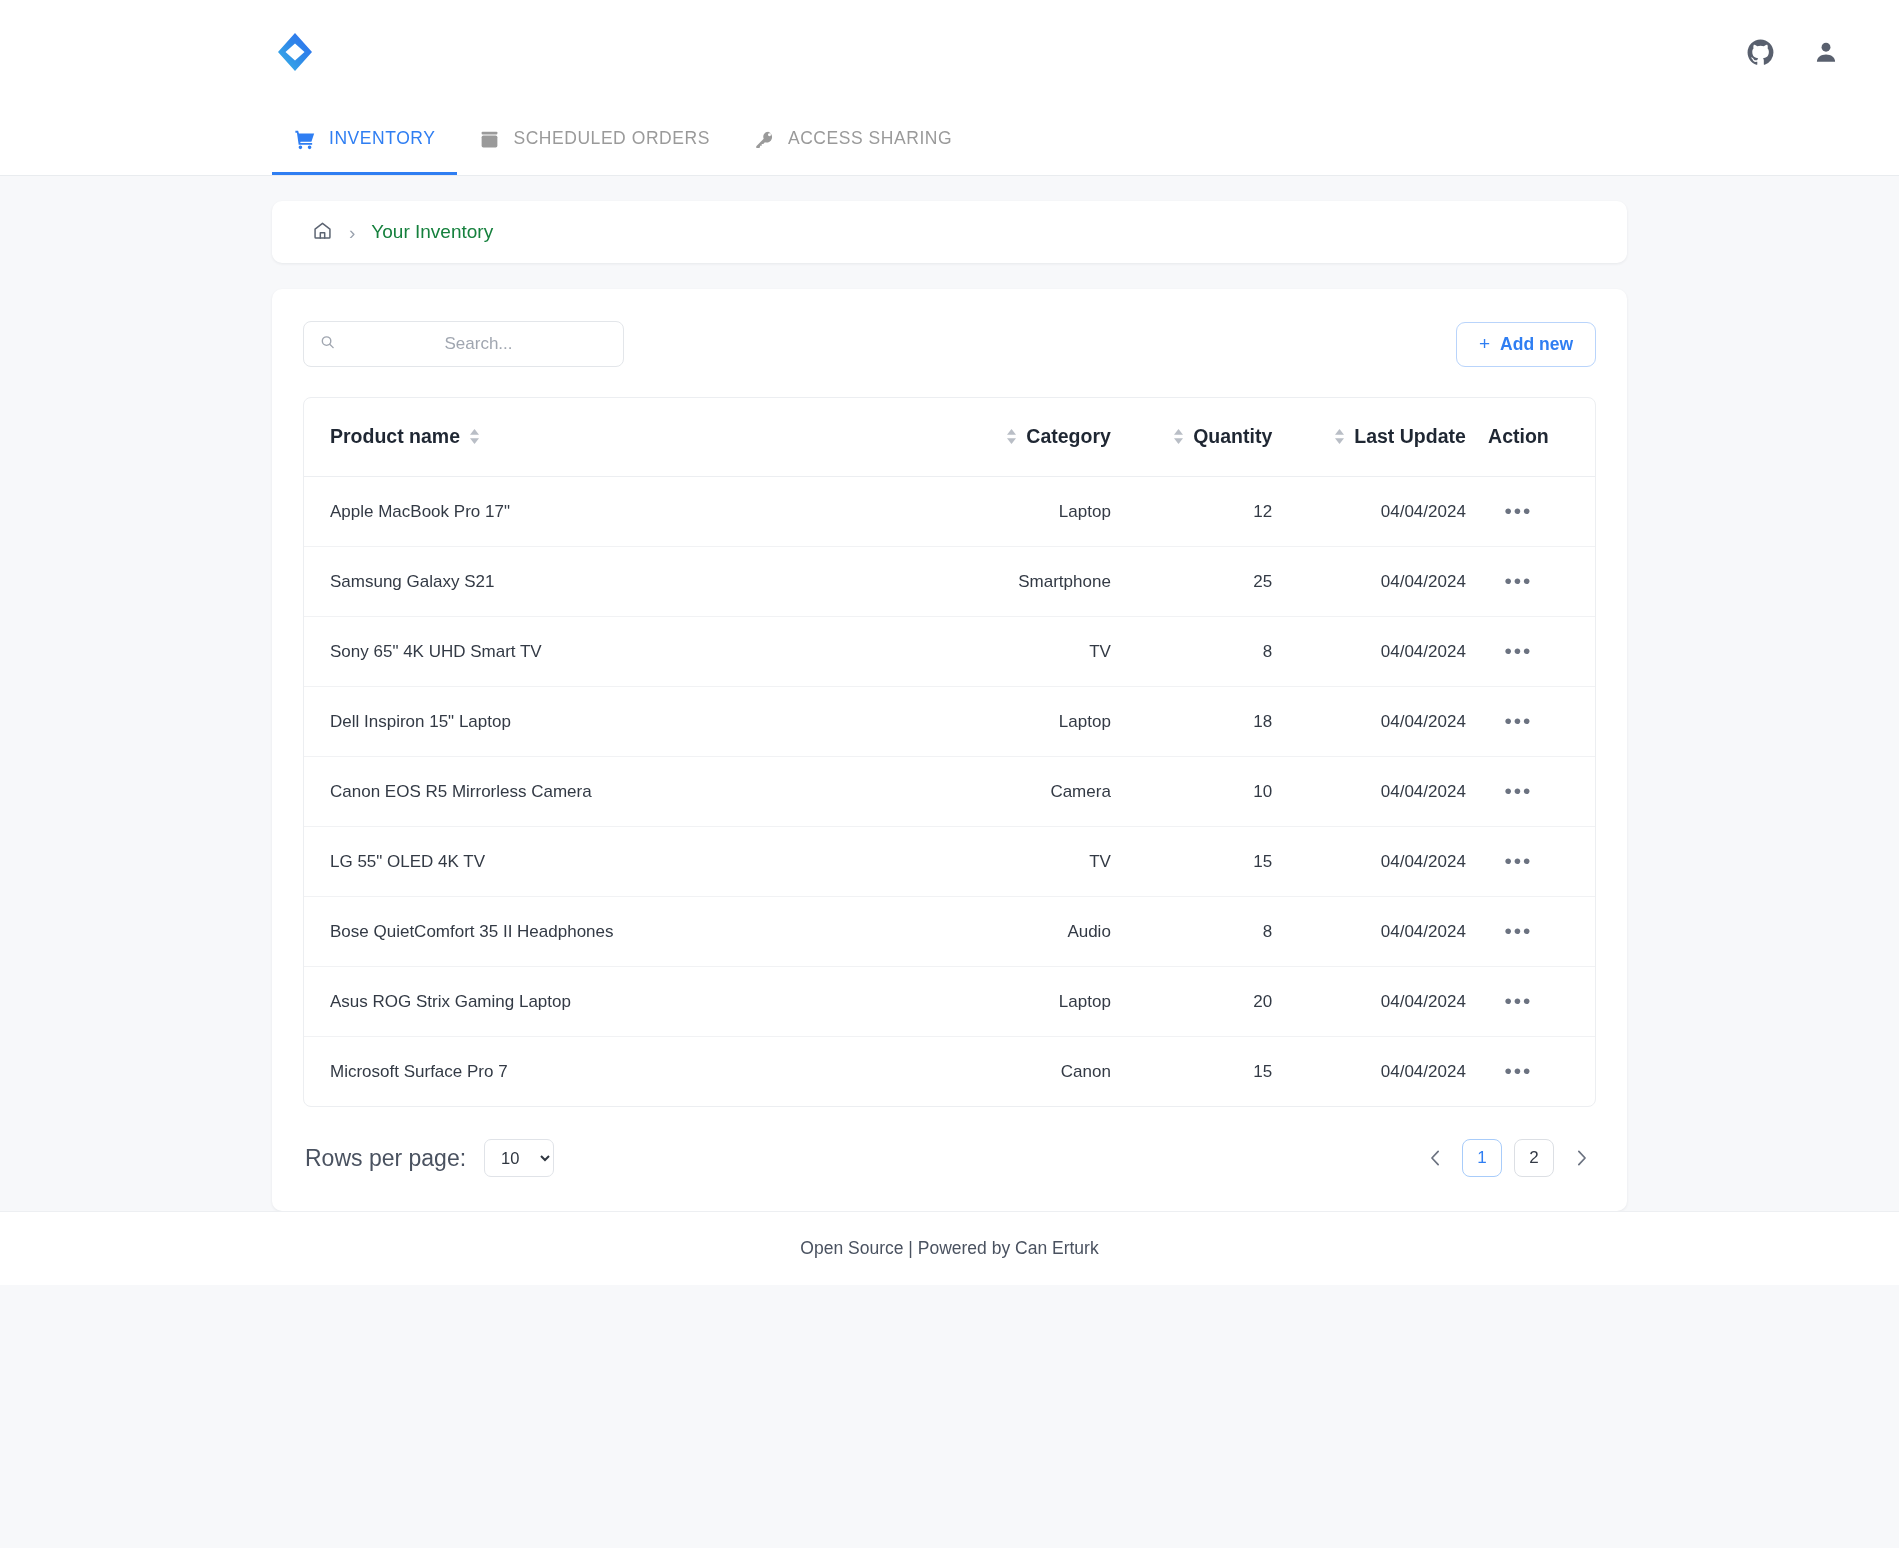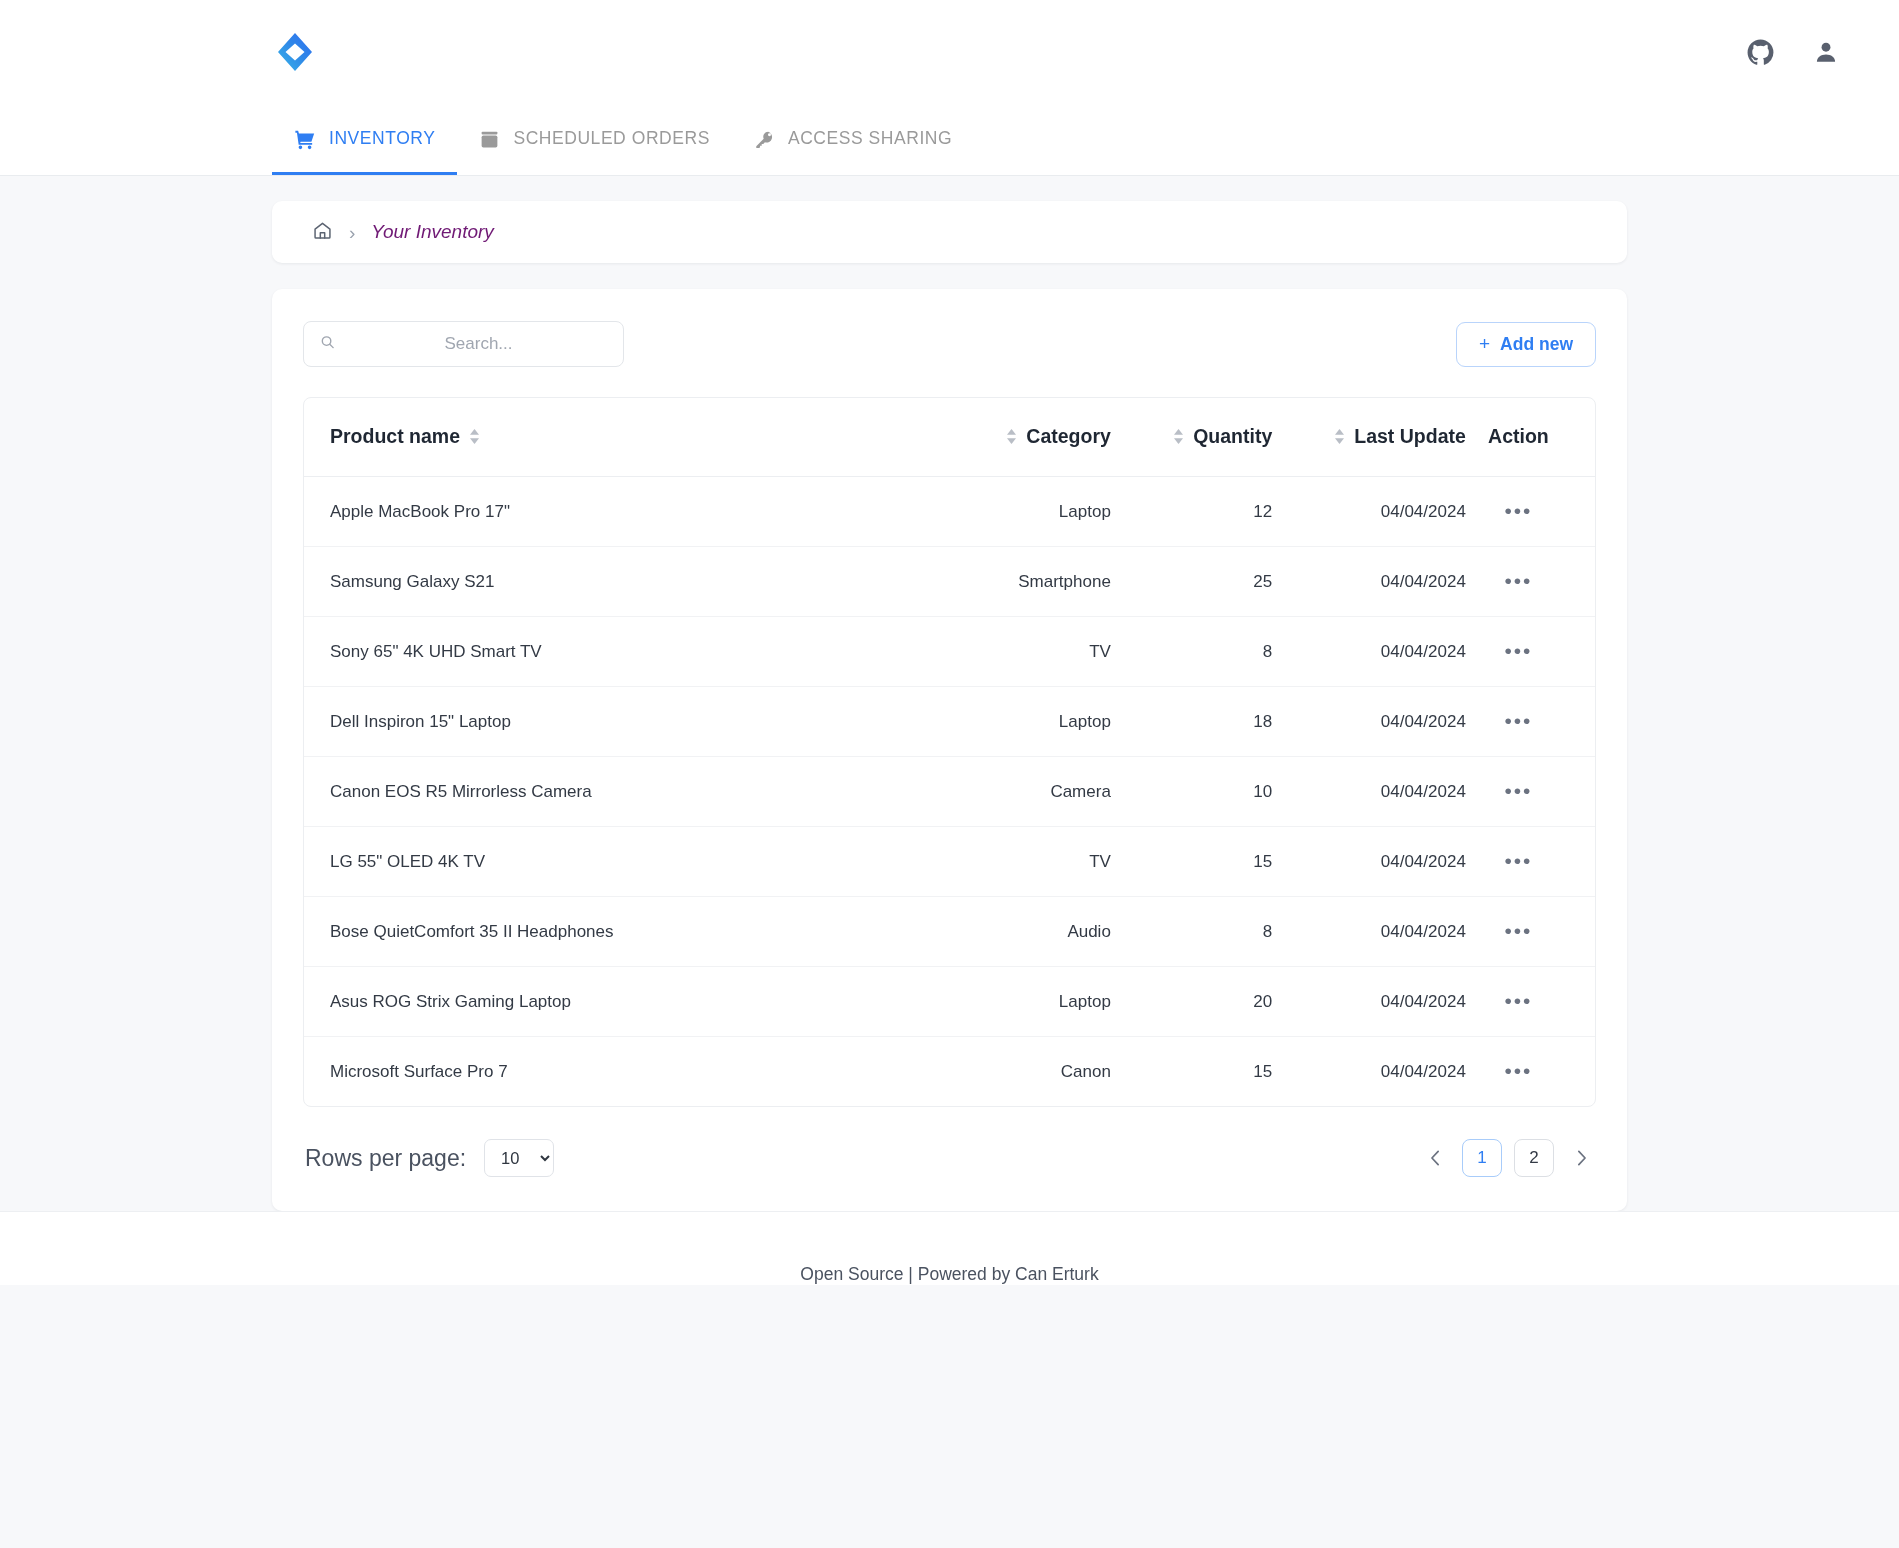--- a/index.html
+++ b/index.html
@@ -29,21 +29,21 @@
   .tab.active{color:#2f7ef2;}
   .tab.active:after{content:"";position:absolute;left:0;right:0;bottom:0;height:3px;background:#2f7ef2;}
   .tab svg{display:block;flex:0 0 auto;}
 
   
   .main{flex:1 1 auto;display:flex;flex-direction:column;align-items:center;padding-top:25px;}
   .sheet{width:1355px;}
   .breadcrumb{background:#fff;border-radius:10px;height:62px;display:flex;align-items:center;
               padding:0 40px;gap:16px;box-shadow:0 1px 3px rgba(16,24,40,.07);}
   .crumb-sep{color:#9aa2ae;font-size:19px;line-height:1;}
-  .crumb-text{color:#701a75;font-size:19px;font-style:italic;}
+  .crumb-text{color:#15803d;font-size:19px;}
 
   .card{margin-top:26px;background:#fff;border-radius:10px;box-shadow:0 1px 3px rgba(16,24,40,.07);
         padding:32px 31px 34px 31px;}
   .card-top{display:flex;align-items:center;justify-content:space-between;margin-bottom:30px;}
   .search-wrap{position:relative;width:321px;}
   .search-input{width:100%;height:46px;border:1px solid #e3e6ea;border-radius:8px;
                 padding:0 14px 0 44px;font-size:17px;color:#2f3640;font-family:"Liberation Sans",sans-serif;
                 outline:none;background:#fff;text-align:center;}
   .search-input::placeholter{color:#a0a6b0;}
   .search-input::placeholder{color:#a0a6b0;}
@@ -84,21 +84,21 @@
               font-size:16.5px;color:#2f3640;padding:0 8px 0 12px;font-family:"Liberation Sans",sans-serif;
               cursor:pointer;}
   .pager{display:flex;align-items:center;gap:14px;}
   .pg-arrow{width:26px;height:30px;display:flex;align-items:center;justify-content:center;cursor:pointer;color:#6b7280;}
   .pg{width:40px;height:38px;border-radius:8px;border:1px solid #dcdfe4;background:#fff;color:#333a45;
       font-size:17px;display:flex;align-items:center;justify-content:center;cursor:pointer;
       font-family:"Liberation Sans",sans-serif;}
   .pg.active{border-color:#a8ccfa;color:#2f7ef2;}
 
   
-  .footer{flex:0 0 74px;background:#fff;border-top:1px solid #edeff2;display:flex;align-items:flex-end;
+  .footer{flex:0 0 74px;background:#fff;border-top:1px solid #edeff2;display:flex;align-items:center;
           justify-content:center;}
   .footer-text{font-size:17.5px;color:#4a5260;}
 </style>
 </head>
 <body>
 
 <div class="app">
 
   <div class="topbar">
     <div class="brand">

